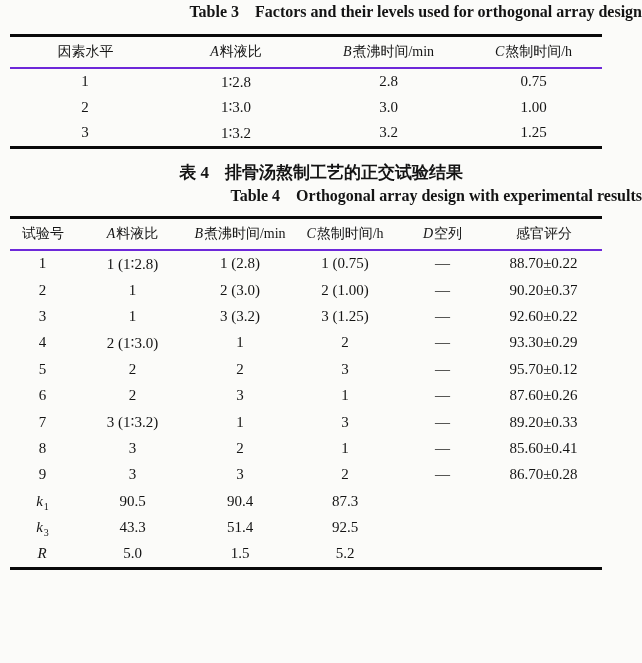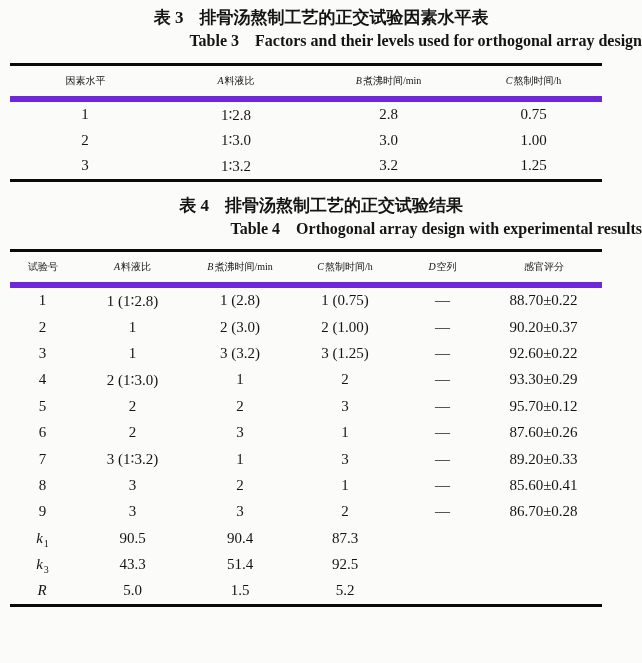--- a/index.html
+++ b/index.html
@@ -34,41 +34,38 @@
     padding: 0;
     text-align: center;
     vertical-align: middle;
     font-weight: normal;
     font-size: 15px;
     white-space: nowrap;
     overflow: hidden;
   }
   table.sci thead th {
     height: 30px;
-    border-bottom: 6px solid #6d28d9;
-    font-size: 10px;
+    border-bottom: 2px solid #6d28d9;
+    font-size: 14px;
   }
   .sec-t3 table.sci tbody td { height: 25.5px; }
   .sec-t4 table.sci tbody td { height: 26.4px; }
   i.var {
     font-style: italic;
     font-family: "Liberation Serif", "DejaVu Serif", serif;
     margin-right: 1px;
   }
   sub.stat-sub { font-size: 10px; line-height: 0; }
 </style>
 </head>
 <body>
 
 <div class="page">
 
   <section class="sec-t3">
-    <div class="caption caption-zh">
-      <span class="cap-label">表 3</span><span>排骨汤熬制工艺的正交试验因素水平表</span>
-    </div>
     <div class="caption caption-en">
       <span class="cap-label">Table 3</span><span>Factors and their levels used for orthogonal array design</span>
     </div>
 
     <table class="sci">
       <colgroup>
         <col style="width:150px">
           <col style="width:152px">
           <col style="width:153px">
           <col style="width:137px">

